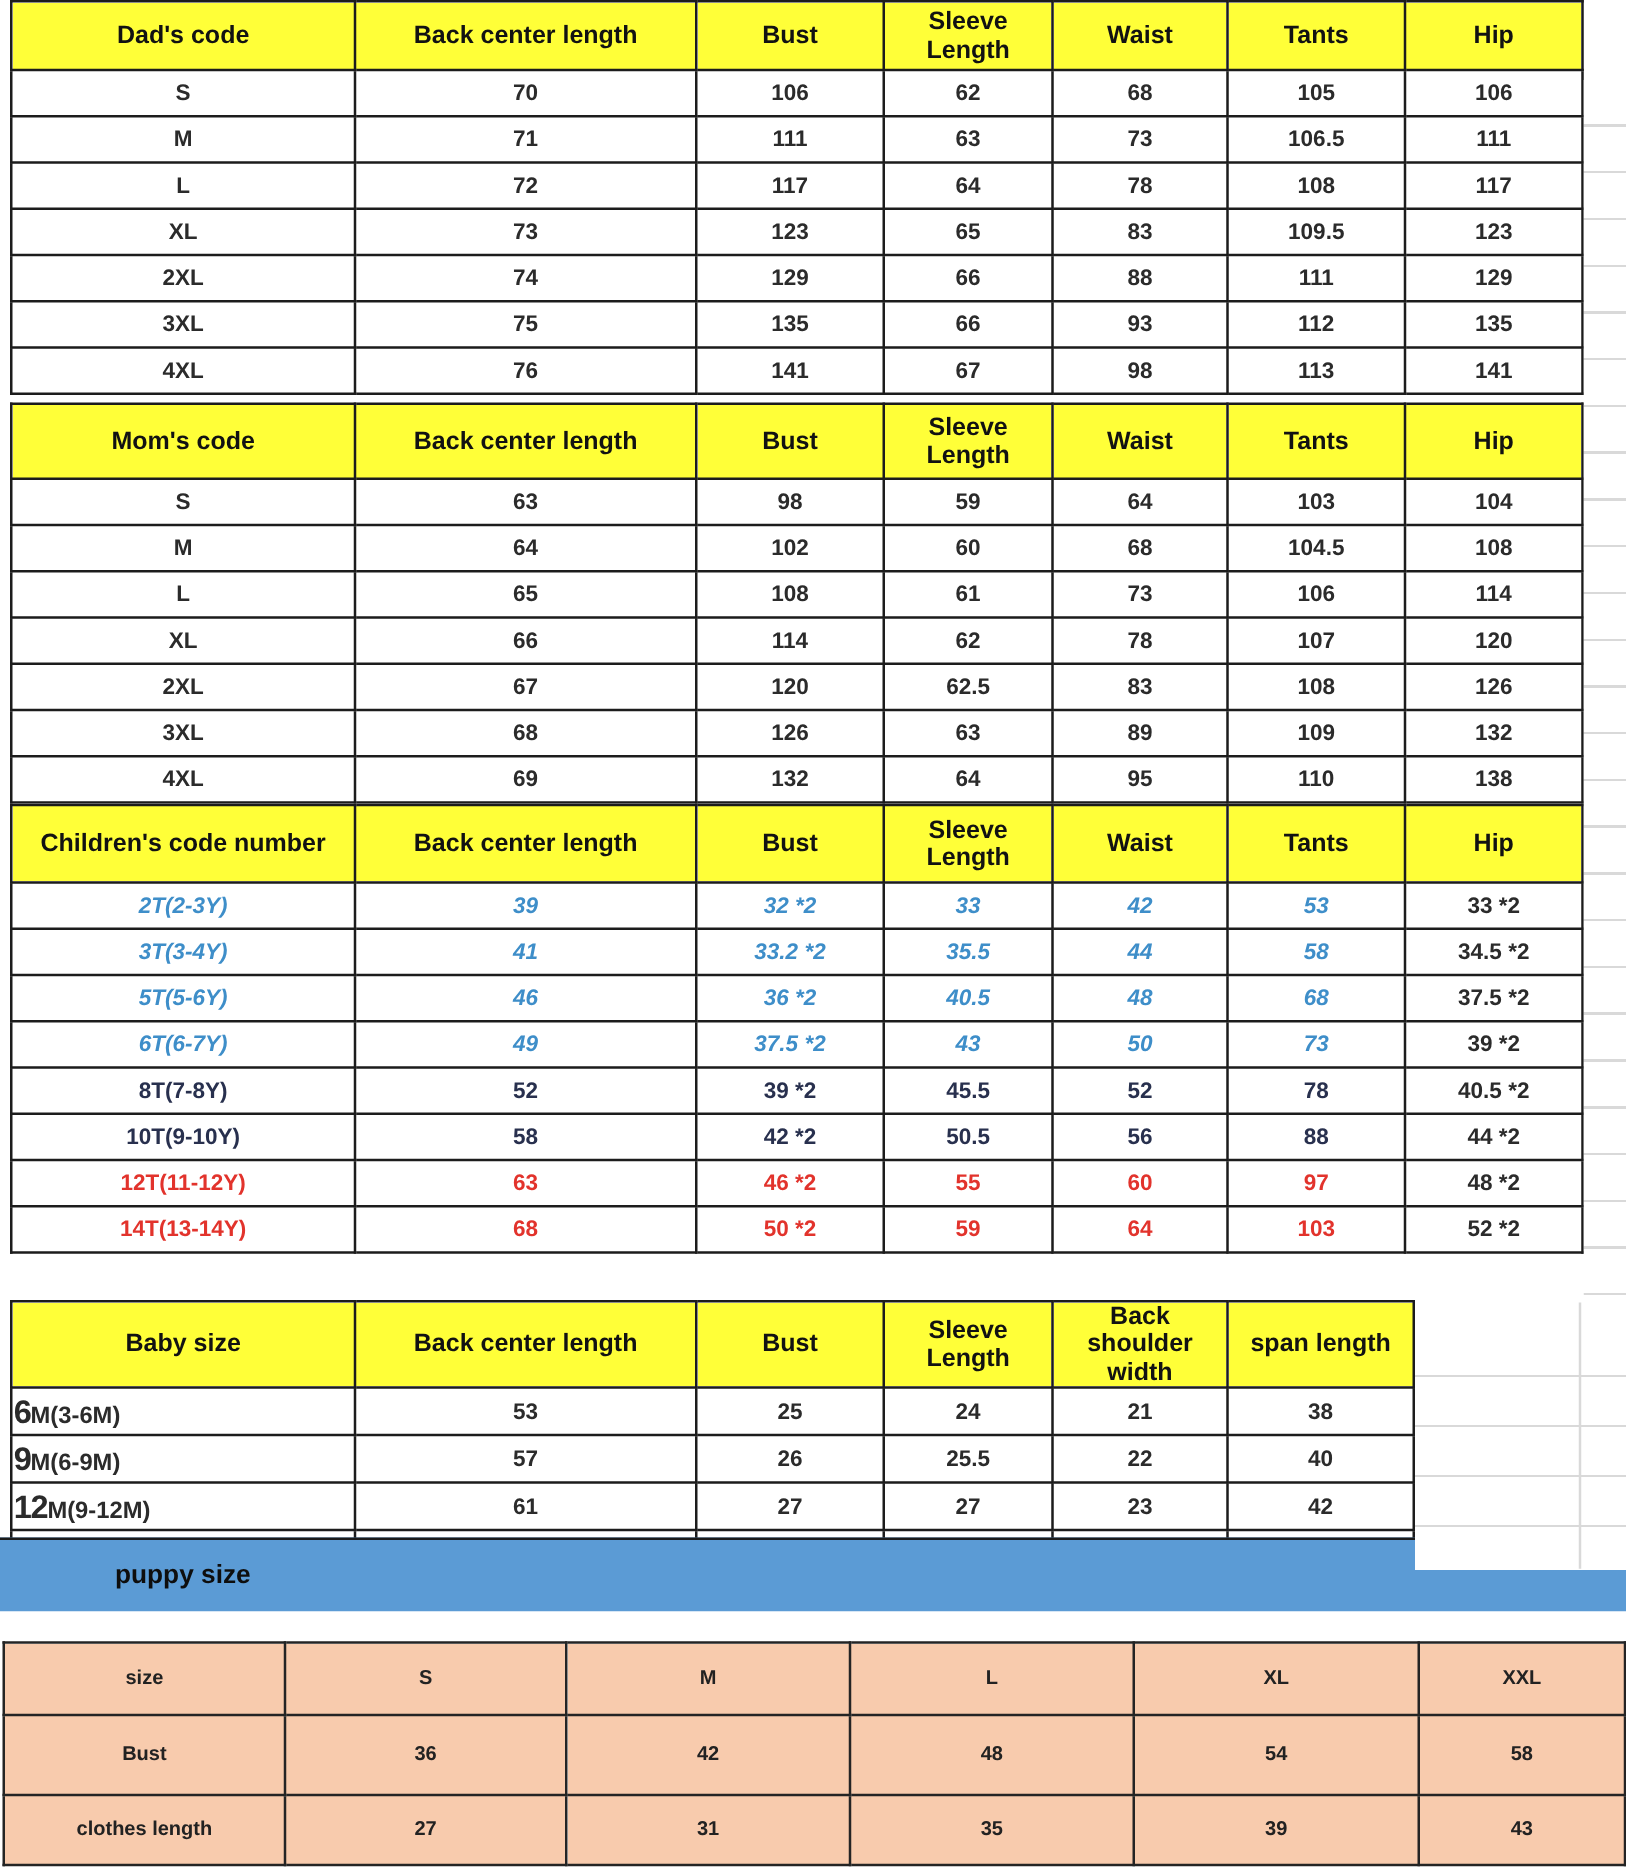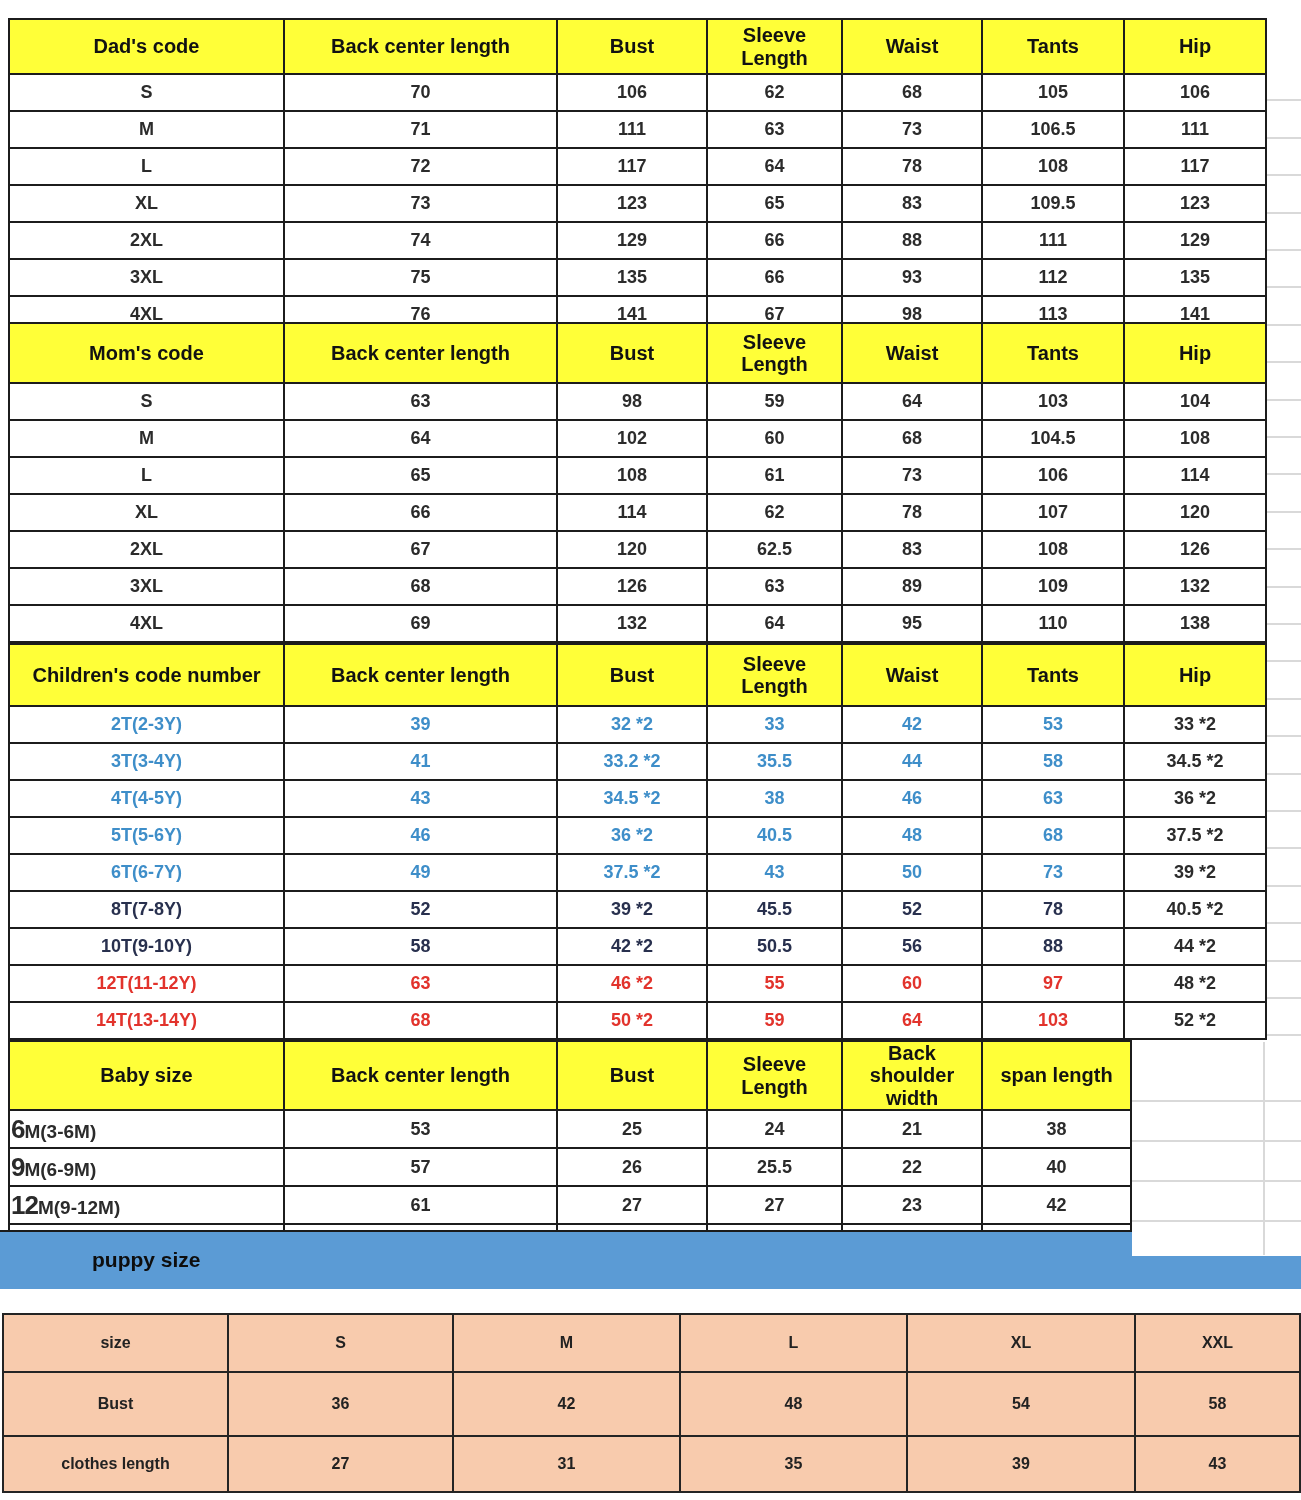--- a/index.html
+++ b/index.html
@@ -4,40 +4,40 @@
 <style>
   html,body{margin:0;padding:0;background:#ffffff;}
   body{width:1301px;height:1500px;position:relative;font-family:"Liberation Sans","DejaVu Sans",sans-serif;}
   .sheet{position:absolute;inset:0;background:#fff;overflow:hidden;}
 
   table{border-collapse:collapse;table-layout:fixed;position:absolute;background:#fff;}
   th,td{border:2px solid #1c1c1c;text-align:center;vertical-align:middle;padding:0;overflow:hidden;}
   th{background:var(--yellow,#FFFF38);font-size:20px;font-weight:600;color:#121212;white-space:pre-line;line-height:1.12;}
   td{font-size:18px;font-weight:600;color:var(--dark,#2b2b2b);}
 
-  #dad-table{top:18px;left:8px;width:1257px;border-radius:18px;}
+  #dad-table{top:0;left:8px;width:1257px;border-radius:18px;}
   #mom-table{top:322px;left:8px;width:1257px;}
   #children-table{top:643px;left:8px;width:1257px;}
   #baby-table{top:1040px;left:8px;width:1122px;}
   #puppy-table{top:1313px;left:2px;width:1297px;}
 
   #dad-table thead tr{height:55px;}
   #dad-table tbody tr{height:37px;}
   #mom-table thead tr{height:60px;}
   #mom-table tbody tr{height:37px;}
   #children-table thead tr{height:62px;}
   #children-table tbody tr{height:37px;}
   #children-table tbody td{font-size:18px;}
   #baby-table thead tr{height:60px;}
   #baby-table tbody tr{height:38px;}
   #puppy-table tr:nth-child(1){height:58px;}
   #puppy-table tr:nth-child(2){height:64px;}
   #puppy-table tr:nth-child(3){height:56px;margin-top:16px;}
 
-  .c-blue{color:var(--blue,#3E8EC9);}
+  .c-blue{color:var(--blue,#3E8EC9);font-style:italic;}
   .c-navy{color:var(--navy,#28304E);}
   .c-red{color:var(--red,#E2332C);}
   .c-dark{color:var(--dark,#2b2b2b);}
 
   .baby-label{text-align:left;padding-left:1px;margin-top:40px;}
   .blb{font-size:26px;font-weight:700;letter-spacing:-1px;}
   .blr{font-size:19px;font-weight:600;}
 
   #puppy-table td{background:var(--salmon,#F8CBAD);font-size:16px;font-weight:700;color:#222;border:2px solid #242424;}
 
@@ -267,29 +267,20 @@
           <td class="c-dark">33 *2</td>
         </tr>
         <tr>
           <td class="c-blue">3T(3-4Y)</td>
           <td class="c-blue">41</td>
           <td class="c-blue">33.2 *2</td>
           <td class="c-blue">35.5</td>
           <td class="c-blue">44</td>
           <td class="c-blue">58</td>
           <td class="c-dark">34.5 *2</td>
-        </tr>
-        <tr>
-          <td class="c-blue">4T(4-5Y)</td>
-          <td class="c-blue">43</td>
-          <td class="c-blue">34.5 *2</td>
-          <td class="c-blue">38</td>
-          <td class="c-blue">46</td>
-          <td class="c-blue">63</td>
-          <td class="c-dark">36 *2</td>
         </tr>
         <tr>
           <td class="c-blue">5T(5-6Y)</td>
           <td class="c-blue">46</td>
           <td class="c-blue">36 *2</td>
           <td class="c-blue">40.5</td>
           <td class="c-blue">48</td>
           <td class="c-blue">68</td>
           <td class="c-dark">37.5 *2</td>
         </tr>

